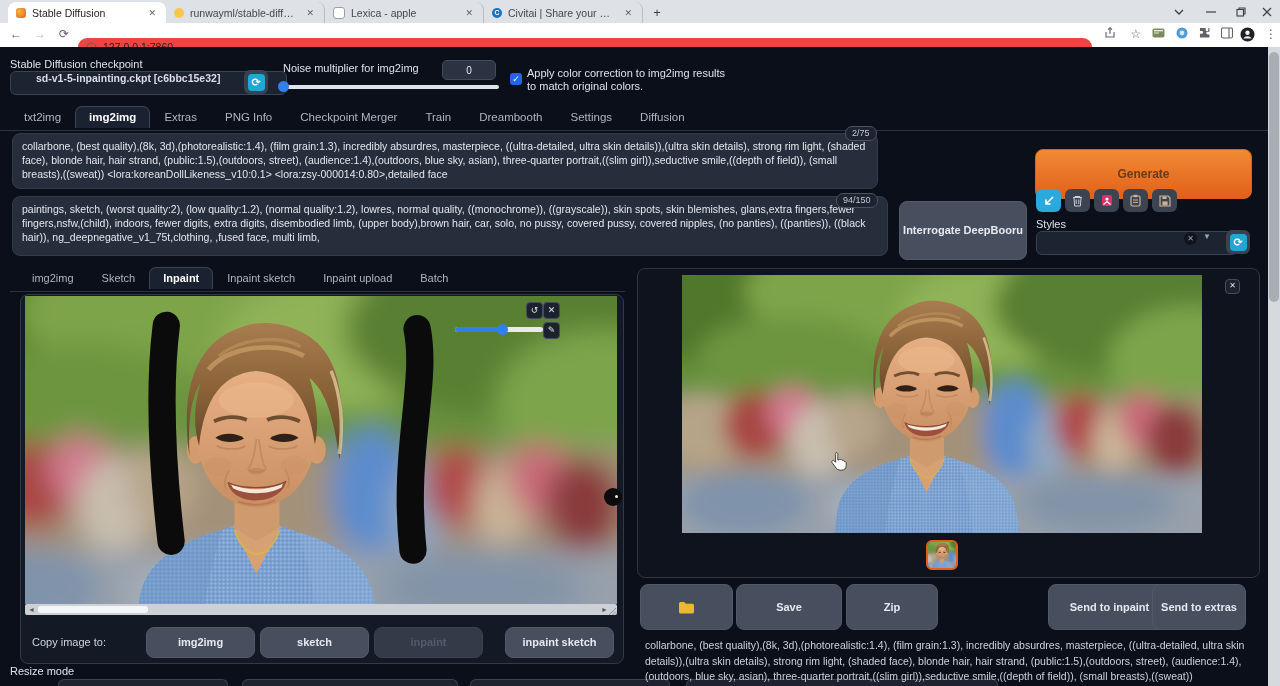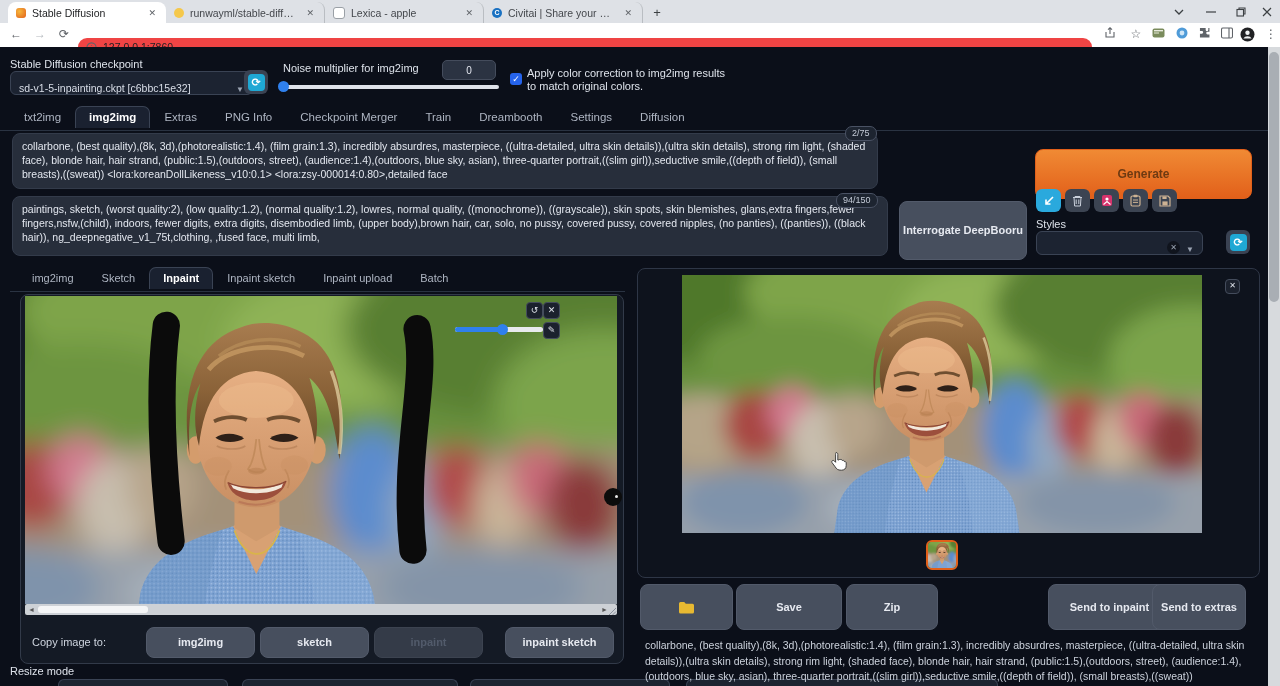--- a/index.html
+++ b/index.html
@@ -18,21 +18,21 @@
   .newtab{width:16px;height:16px;margin:0 0 2px 6px;color:#3c4043;font-size:13px;line-height:16px;text-align:center;}
   .wctl{position:absolute;top:0;height:23px;display:flex;align-items:center;color:#3c4043;}
   .toolbar{position:absolute;left:0;top:23px;width:1280px;height:24px;background:#ffffff;border-bottom:1px solid #dadce0;}
   .navic{position:absolute;top:27px;font-size:12px;color:#5f6368;width:16px;text-align:center;}
   .addr{position:absolute;left:78px;top:26px;width:1014px;height:18px;background:#ef4444;border-radius:9px;
         display:flex;align-items:center;font-size:10.5px;color:#202124;margin-top:12px;}
   
   .page{position:absolute;left:0;top:47px;width:1268px;height:639px;background:#0b0f19;color:#e5e7eb;}
   .lbl{font-size:11px;color:#dde2ea;}
   .select{background:#1c2331;border:1px solid #3a4354;border-radius:6px;color:#d9dee8;font-size:10.5px;
-          display:flex;align-items:flex-end;padding:0 8px;}
+          display:flex;align-items:flex-start;padding:0 25px;font-weight:bold;}
   .select .caret{margin-left:auto;color:#9aa3b2;font-size:8px;}
   .bluebtn{background:#3a4252;border-radius:6px;display:flex;align-items:center;justify-content:center;}
   .bluebtn .inner{width:17px;height:17px;background:#1fa8d4;border-radius:4px;color:#fff;font-size:11px;
           line-height:17px;text-align:center;font-weight:bold;}
   .ta{position:absolute;background:#272e3b;border:1px solid #333b4a;border-radius:8px;color:#e3e7ef;
       font-size:10.5px;line-height:14px;padding:5px 9px;resize:none;outline:none;overflow:hidden;
       font-family:"Liberation Sans","DejaVu Sans",sans-serif;}
   .counter{position:absolute;height:13px;padding:0 6px;border:1px solid #4a5264;background:#1d2430;border-radius:7px;
       font-size:9px;color:#c3cad6;line-height:13px;z-index:4;}
   .tabrow{position:absolute;display:flex;align-items:center;}

